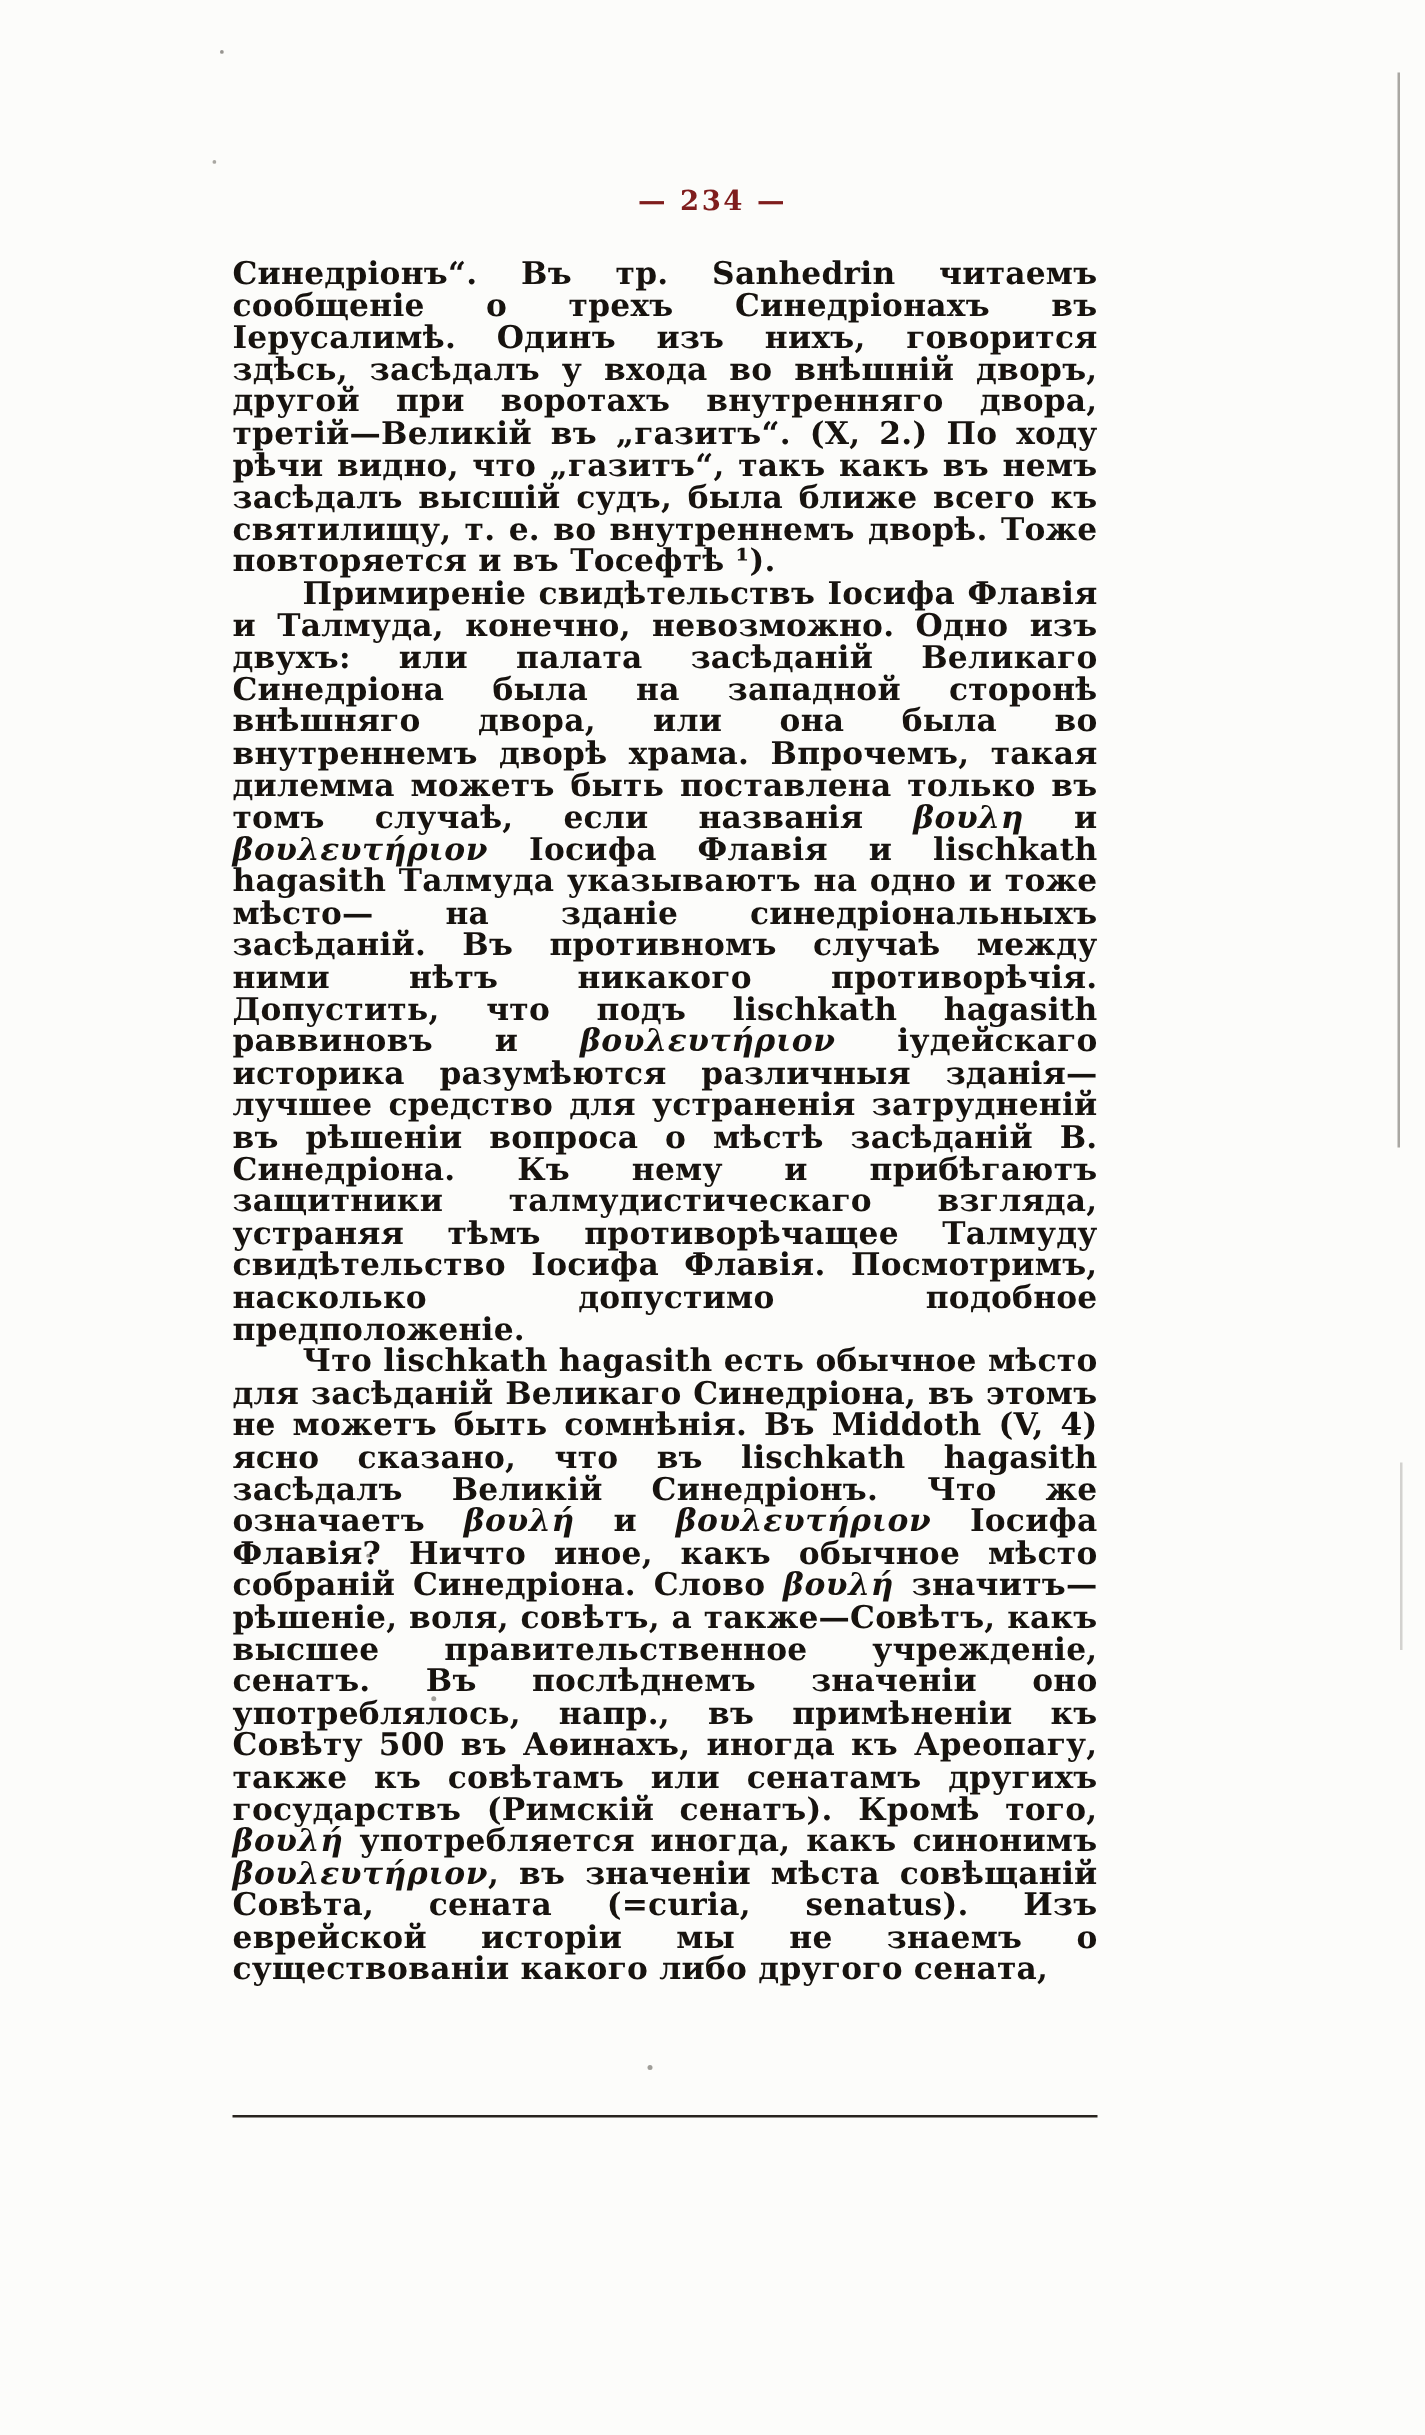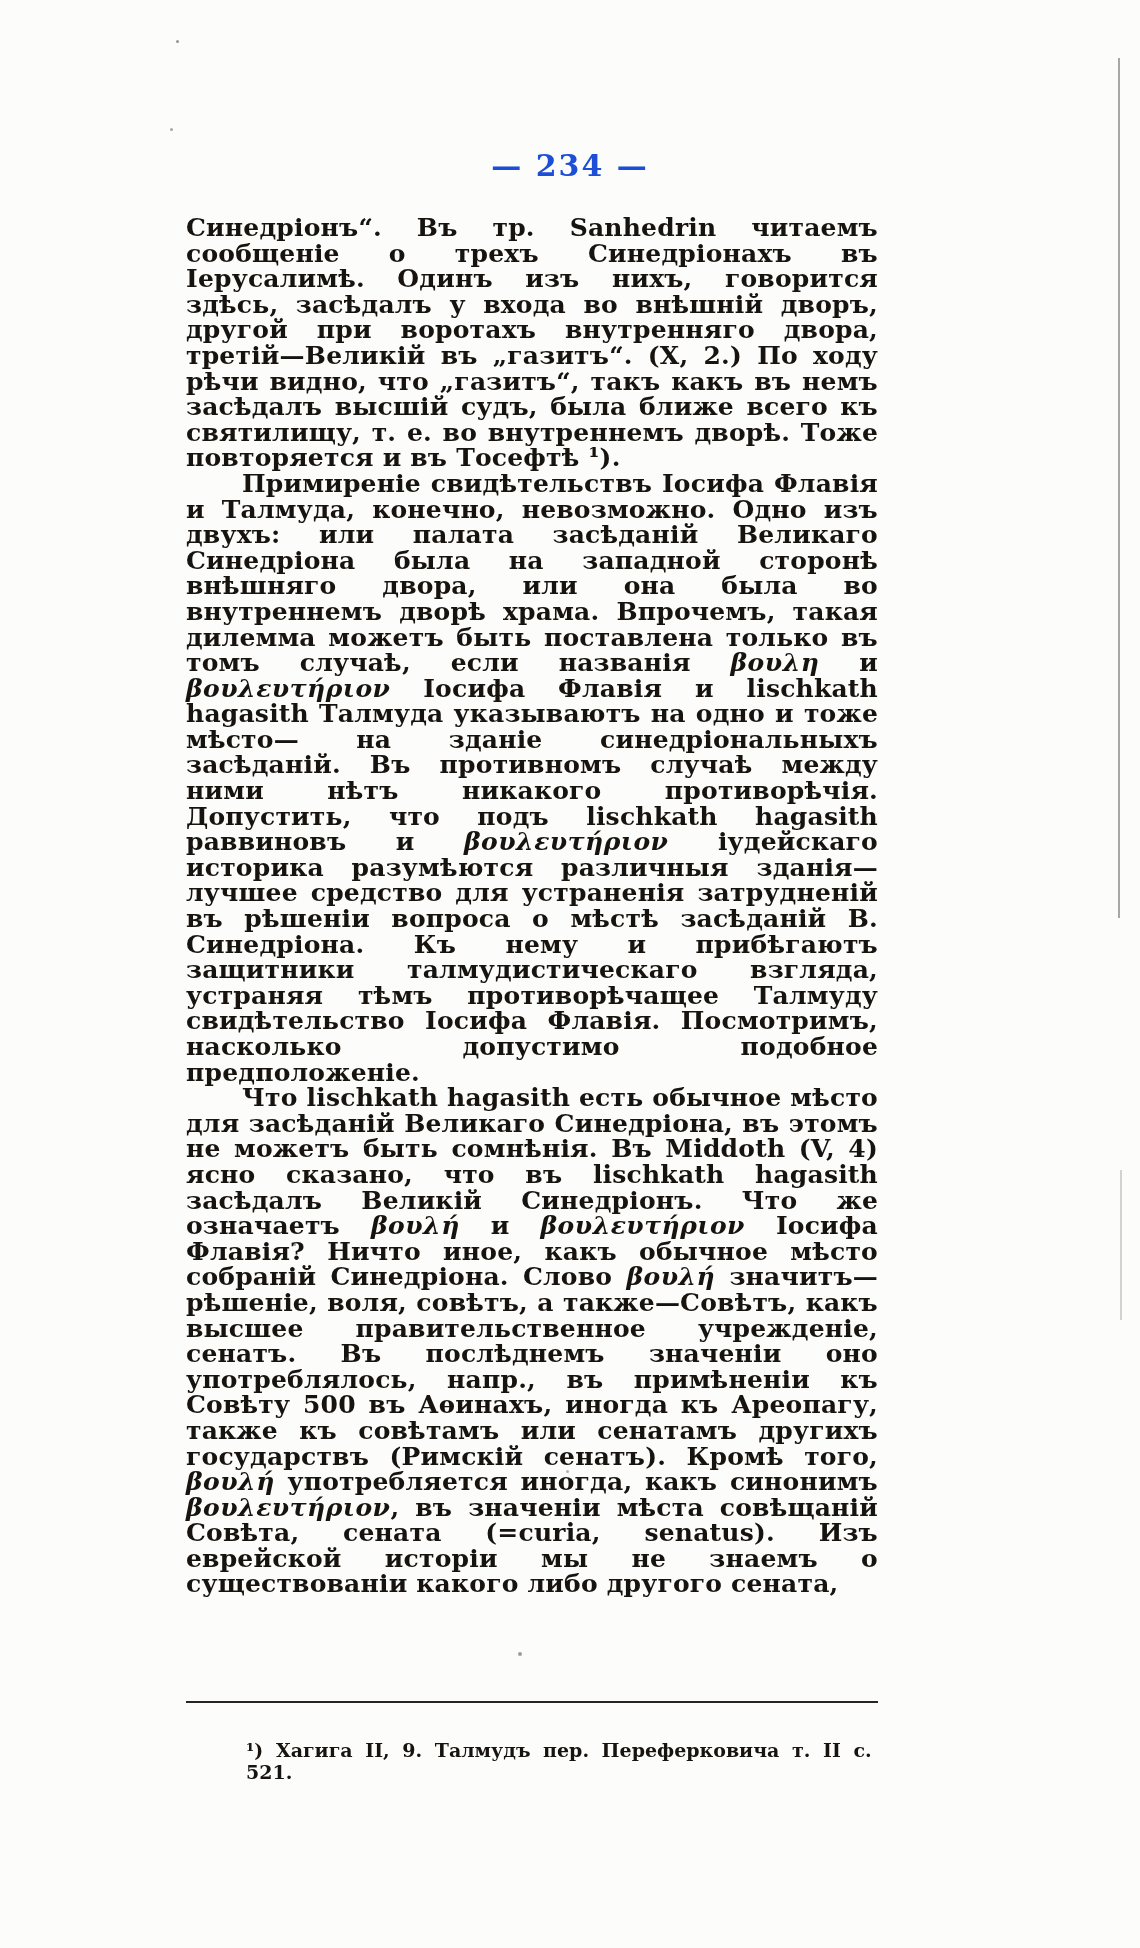--- a/index.html
+++ b/index.html
@@ -16,24 +16,24 @@
     color: #17130f;
   }
   .page {
     position: relative;
     width: 1140px;
     height: 1948px;
   }
   .page-number {
     padding-top: 148px;
     text-align: center;
-    font-size: 30px;
+    font-size: 22px;
     font-weight: 600;
     letter-spacing: 2px;
-    color: #1d4ed8;
+    color: #7f1d1d;
   }
   .text-block {
     margin: 32px 0 0 186px;
     width: 692px;
     font-size: 25px;
     line-height: 25.6px;
     text-align: justify;
     font-weight: 600;
     letter-spacing: 0.2px;
   }
@@ -79,21 +79,20 @@
   <div class="page-number">— 234 —</div>
 
   <div class="text-block" id="paragraphs">
       <p class="para no-indent"><span>Синедріонъ“. Въ тр. Sanhedrin читаемъ сообщеніе о трехъ Синедріонахъ въ Іерусалимѣ. Одинъ изъ нихъ, говорится здѣсь, засѣдалъ у входа во внѣшній дворъ, другой при воротахъ внутренняго двора, третій—Великій въ „газитъ“. (X, 2.) По ходу рѣчи видно, что „газитъ“, такъ какъ въ немъ засѣдалъ высшій судъ, была ближе всего къ святилищу, т. е. во внутреннемъ дворѣ. Тоже повторяется и въ Тосефтѣ ¹).</span></p>
       <p class="para"><span>Примиреніе свидѣтельствъ Іосифа Флавія и Талмуда, конечно, невозможно. Одно изъ двухъ: или палата засѣданій Великаго Синедріона была на западной сторонѣ внѣшняго двора, или она была во внутреннемъ дворѣ храма. Впрочемъ, такая дилемма можетъ быть поставлена только въ томъ случаѣ, если названія </span><span class="greek">βουλη</span><span> и </span><span class="greek">βουλευτήριον</span><span> Іосифа Флавія и lischkath hagasith Талмуда указываютъ на одно и тоже мѣсто— на зданіе синедріональныхъ засѣданій. Въ противномъ случаѣ между ними нѣтъ никакого противорѣчія. Допустить, что подъ lischkath hagasith раввиновъ и </span><span class="greek">βουλευτήριον</span><span> іудейскаго историка разумѣются различныя зданія—лучшее средство для устраненія затрудненій въ рѣшеніи вопроса о мѣстѣ засѣданій В. Синедріона. Къ нему и прибѣгаютъ защитники талмудистическаго взгляда, устраняя тѣмъ противорѣчащее Талмуду свидѣтельство Іосифа Флавія. Посмотримъ, насколько допустимо подобное предположеніе.</span></p>
       <p class="para"><span>Что lischkath hagasith есть обычное мѣсто для засѣданій Великаго Синедріона, въ этомъ не можетъ быть сомнѣнія. Въ Middoth (V, 4) ясно сказано, что въ lischkath hagasith засѣдалъ Великій Синедріонъ. Что же означаетъ </span><span class="greek">βουλή</span><span> и </span><span class="greek">βουλευτήριον</span><span> Іосифа Флавія? Ничто иное, какъ обычное мѣсто собраній Синедріона. Слово </span><span class="greek">βουλή</span><span> значитъ—рѣшеніе, воля, совѣтъ, а также—Совѣтъ, какъ высшее правительственное учрежденіе, сенатъ. Въ послѣднемъ значеніи оно употреблялось, напр., въ примѣненіи къ Совѣту 500 въ Аѳинахъ, иногда къ Ареопагу, также къ совѣтамъ или сенатамъ другихъ государствъ (Римскій сенатъ). Кромѣ того, </span><span class="greek">βουλή</span><span> употребляется иногда, какъ синонимъ </span><span class="greek">βουλευτήριον</span><span>, въ значеніи мѣста совѣщаній Совѣта, сената (=curia, senatus). Изъ еврейской исторіи мы не знаемъ о существованіи какого либо другого сената,</span></p>
     </div>
 
   <hr class="footnote-rule">
 
-  <p class="footnote">¹) Хагига II, 9. Талмудъ пер. Переферковича т. II с. 521.</p>
 
   <div class="artifact" style="left:1118px; top:58px; width:2px; height:860px; opacity:.45;"></div>
   <div class="artifact" style="left:1120px; top:1170px; width:2px; height:150px; opacity:.22;"></div>
   <div class="artifact speck" style="left:176px; top:40px; width:3px; height:3px; opacity:.55;"></div>
   <div class="artifact speck" style="left:170px; top:128px; width:3px; height:3px; opacity:.45;"></div>
   <div class="artifact speck" style="left:293px; top:1243px; width:3px; height:3px; opacity:.5;"></div>
   <div class="artifact speck" style="left:345px; top:1357px; width:4px; height:4px; opacity:.5;"></div>
   <div class="artifact speck" style="left:518px; top:1652px; width:4px; height:4px; opacity:.5;"></div>
   <div class="artifact speck" style="left:566px; top:1470px; width:3px; height:3px; opacity:.4;"></div>
 

